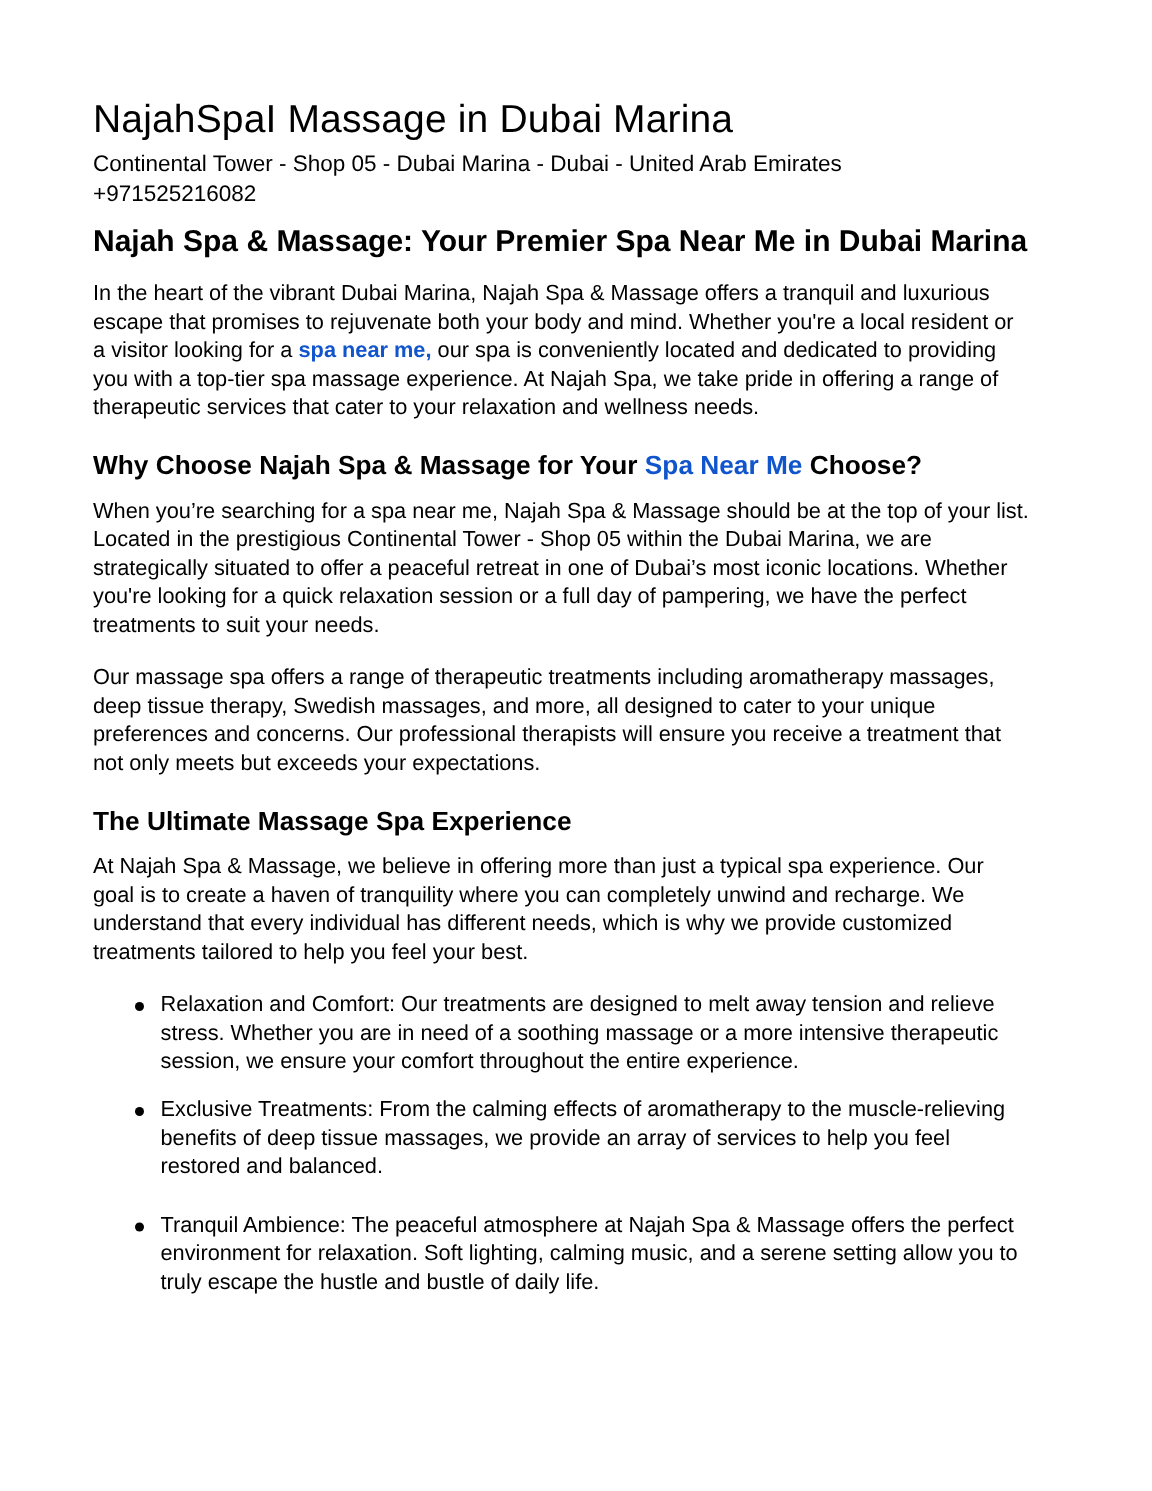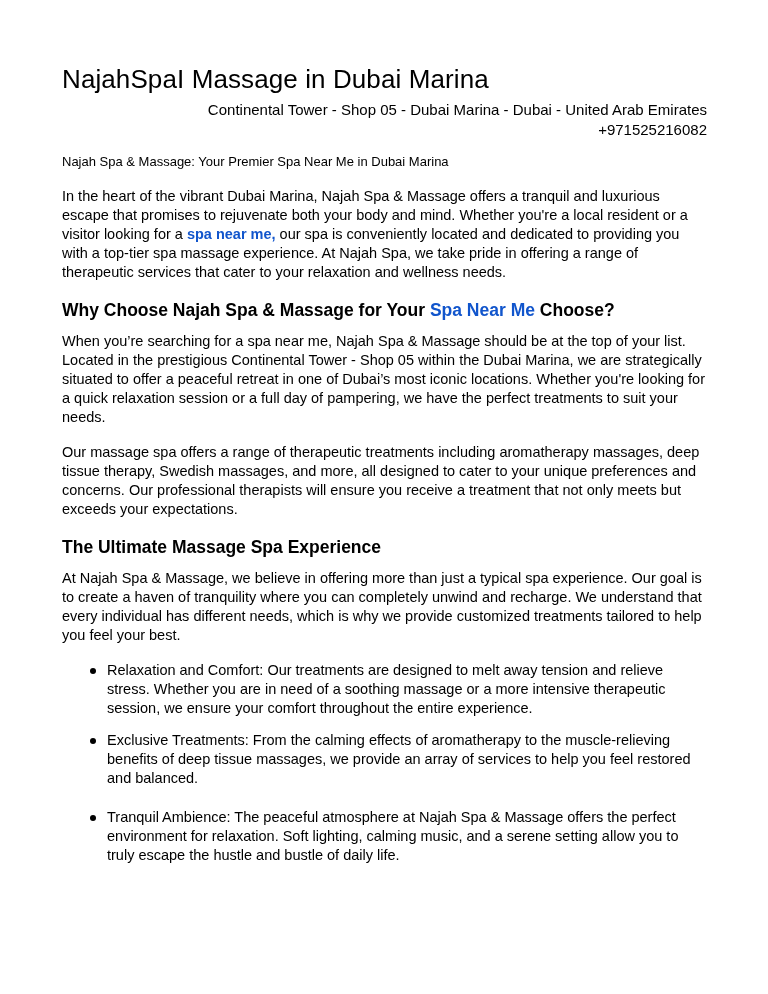--- a/index.html
+++ b/index.html
@@ -4,39 +4,39 @@
 <style>
   * { box-sizing: border-box; }
   html, body { margin: 0; padding: 0; background: #ffffff; }
   .page {
     position: relative;
     width: 768px;
     height: 994px;
     background: #ffffff;
     color: #000000;
     font-family: "Liberation Sans", sans-serif;
-    padding: 62px 61px 0 62px;
+    padding: 62px 81px 0 62px;
     overflow: hidden;
   }
   .doc-title {
     font-size: 26px;
     font-weight: 400;
     line-height: 34px;
     margin: 0 0 4px 0;
     letter-spacing: 0.1px;
   }
-  .subtitle-block { margin: 0 0 12px 0; text-align: right; }
+  .subtitle-block { margin: 0 0 12px 0; }
   .subtitle-line {
     font-size: 15px;
     font-weight: 400;
     line-height: 20px;
   }
   .lead-heading {
-    font-size: 13px;
-    font-weight: 400;
+    font-size: 20px;
+    font-weight: 700;
     line-height: 19px;
     margin: 0 0 16px 0;
   }
   p.body-para {
     font-size: 14.5px;
     font-weight: 400;
     line-height: 19px;
     margin: 0 0 16px 0;
   }
   h2.section-heading {

